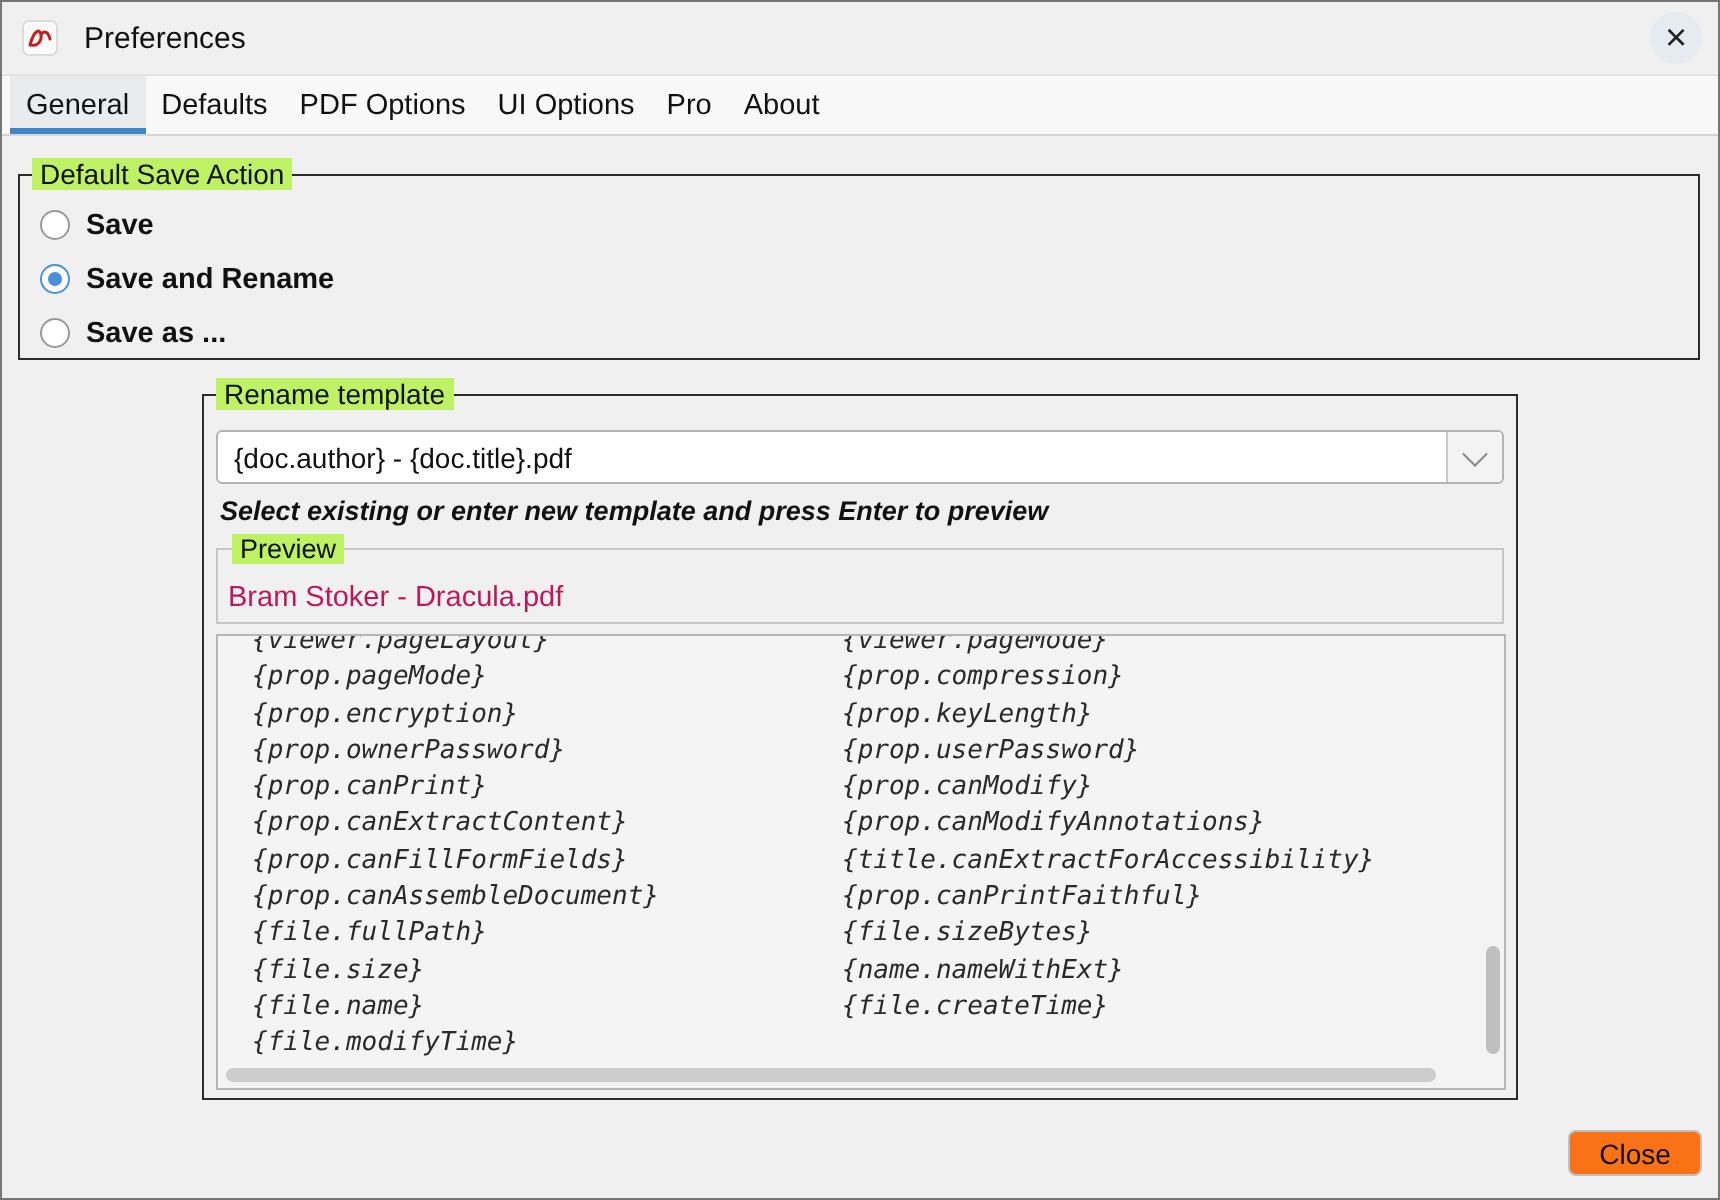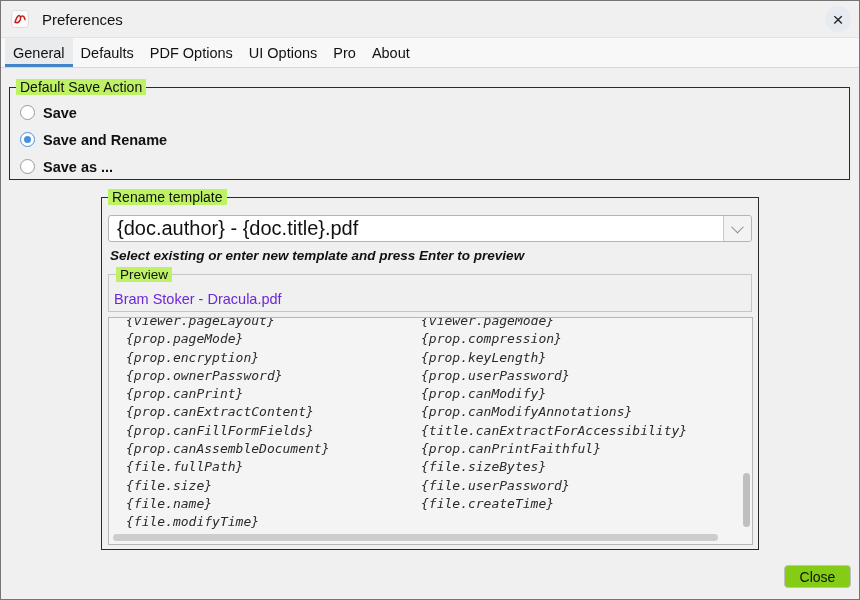--- a/index.html
+++ b/index.html
@@ -29,40 +29,40 @@
   .radio-rows{position:absolute;left:10px;top:11px;right:6px;}
   .radio-row{display:flex;align-items:center;height:27px;}
   .radio{width:15px;height:15px;border-radius:50%;border:1px solid #9a9a9a;background:#fff;box-sizing:border-box;position:relative;flex:none;}
   .radio.sel{border:1.5px solid var(--radio,#4a90d9);}
   .radio.sel::after{content:"";position:absolute;left:50%;top:50%;width:7px;height:7px;margin:-3.5px 0 0 -3.5px;border-radius:50%;background:var(--radio,#4a90d9);}
   .radio-label{margin-left:8px;font-size:14.5px;color:#111;font-weight:bold;}
 
   
   .rename-box{left:100px;top:129px;width:656px;height:351px;}
   .combobox{position:absolute;left:6px;right:6px;top:17px;height:25px;background:#fff;border:1px solid #b4b4b4;border-radius:3px;display:flex;align-items:center;}
-  .combo-text{flex:1;padding-left:8px;font-size:20px;color:#111;white-space:nowrap;overflow:hidden;}
+  .combo-text{flex:1;padding-left:8px;font-size:14px;color:#111;white-space:nowrap;overflow:hidden;}
   .combo-btn{width:27px;align-self:stretch;border-left:1px solid #c9c9c9;background:#f3f3f3;border-radius:0 3px 3px 0;display:flex;align-items:center;justify-content:center;}
   .chevron{width:8px;height:8px;border-right:1.6px solid #8a8a8a;border-bottom:1.6px solid #8a8a8a;transform:rotate(45deg) translate(-1px,-1px);}
   .instruction{position:absolute;left:8px;top:50px;font-size:13.5px;font-style:italic;font-weight:bold;color:#111;white-space:nowrap;}
   .preview-box{position:absolute;left:6px;right:6px;top:76px;height:36px;border:1px solid #c6c6c6;}
   .preview-box .legend{border:none;font-size:13.5px;top:-8px;left:7px;}
-  .preview-value{position:absolute;left:5px;bottom:4px;font-size:14.5px;color:#6d28d9;white-space:nowrap;}
+  .preview-value{position:absolute;left:5px;bottom:4px;font-size:14.5px;color:#be185d;white-space:nowrap;}
 
   
   .varlist{position:absolute;left:6px;right:5px;top:119px;height:228px;border:1px solid #b6b6b6;background:#f4f4f4;overflow:hidden;box-sizing:border-box;}
   .var-rows{margin-top:-6px;font-family:"DejaVu Sans Mono",monospace;font-style:italic;font-size:13px;line-height:18.3px;color:#2a2a2a;}
   .var-row{display:flex;white-space:nowrap;}
   .var-row span:first-child{width:295px;padding-left:17px;flex:none;}
   .vscroll{position:absolute;right:2px;top:2px;bottom:11px;width:9px;}
   .vthumb{position:absolute;right:0;top:153px;width:7px;height:54px;background:#bfbfbf;border-radius:4px;}
   .hscroll{position:absolute;left:3px;right:15px;bottom:2px;height:8px;}
   .hthumb{position:absolute;left:1px;top:0;height:7px;width:calc(100% - 20px);background:#cdcdcd;border-radius:4px;}
 
   
-  .close-btn{position:absolute;right:8px;bottom:11px;width:67px;height:23px;background:#84cc16;border:1px solid #c0c0c0;border-radius:4px;font-family:"Liberation Sans",sans-serif;font-size:14px;color:#111;display:flex;align-items:center;justify-content:center;}
+  .close-btn{position:absolute;right:8px;bottom:11px;width:67px;height:23px;background:#f97316;border:1px solid #c0c0c0;border-radius:4px;font-family:"Liberation Sans",sans-serif;font-size:14px;color:#111;display:flex;align-items:center;justify-content:center;}
 </style>
 </head>
 <body>
 
 <div class="window">
 
   <div class="titlebar">
     <span class="app-icon">
       <svg width="18" height="18" viewBox="0 0 18 18">
         <rect x="0.5" y="0.5" width="17" height="17" rx="3" fill="#fafafa" stroke="#dcdcdc"></rect>
@@ -152,21 +152,21 @@
             <div class="var-row">
               <span>{prop.canAssembleDocument}</span>
               <span>{prop.canPrintFaithful}</span>
             </div>
             <div class="var-row">
               <span>{file.fullPath}</span>
               <span>{file.sizeBytes}</span>
             </div>
             <div class="var-row">
               <span>{file.size}</span>
-              <span>{file.userPassword}</span>
+              <span>{name.nameWithExt}</span>
             </div>
             <div class="var-row">
               <span>{file.name}</span>
               <span>{file.createTime}</span>
             </div>
             <div class="var-row">
               <span>{file.modifyTime}</span>
               <span></span>
             </div>
           </div>

